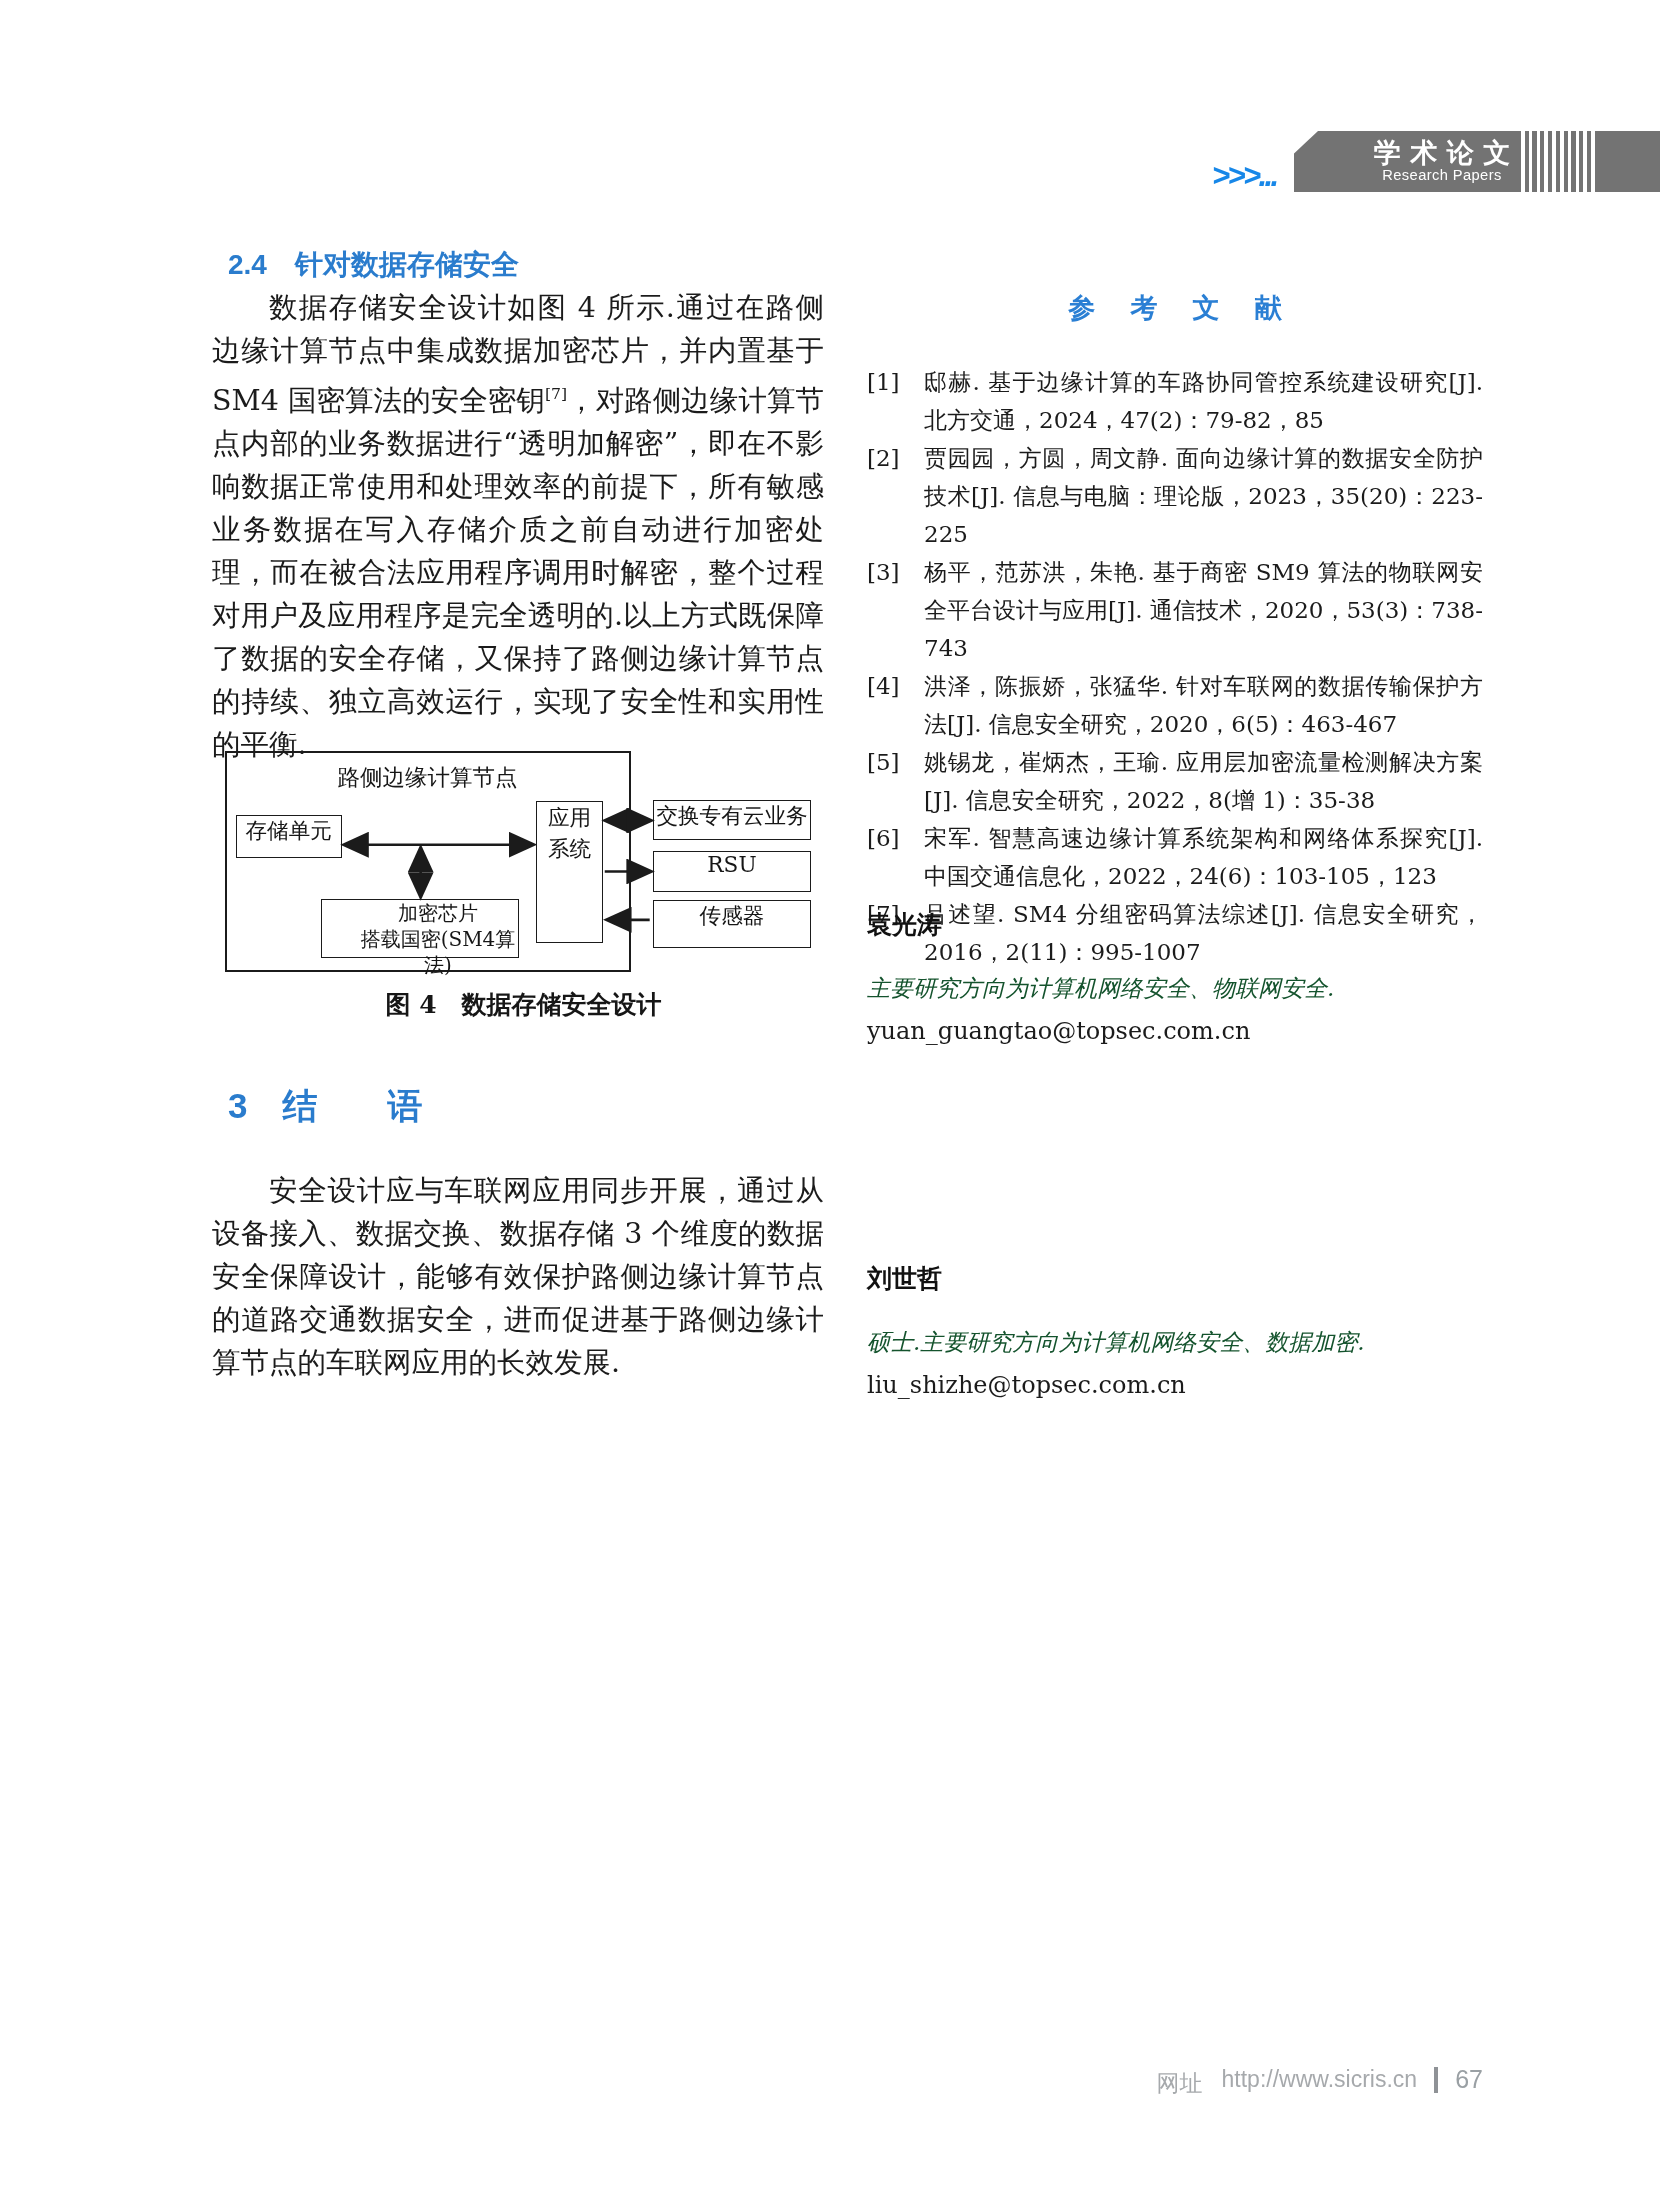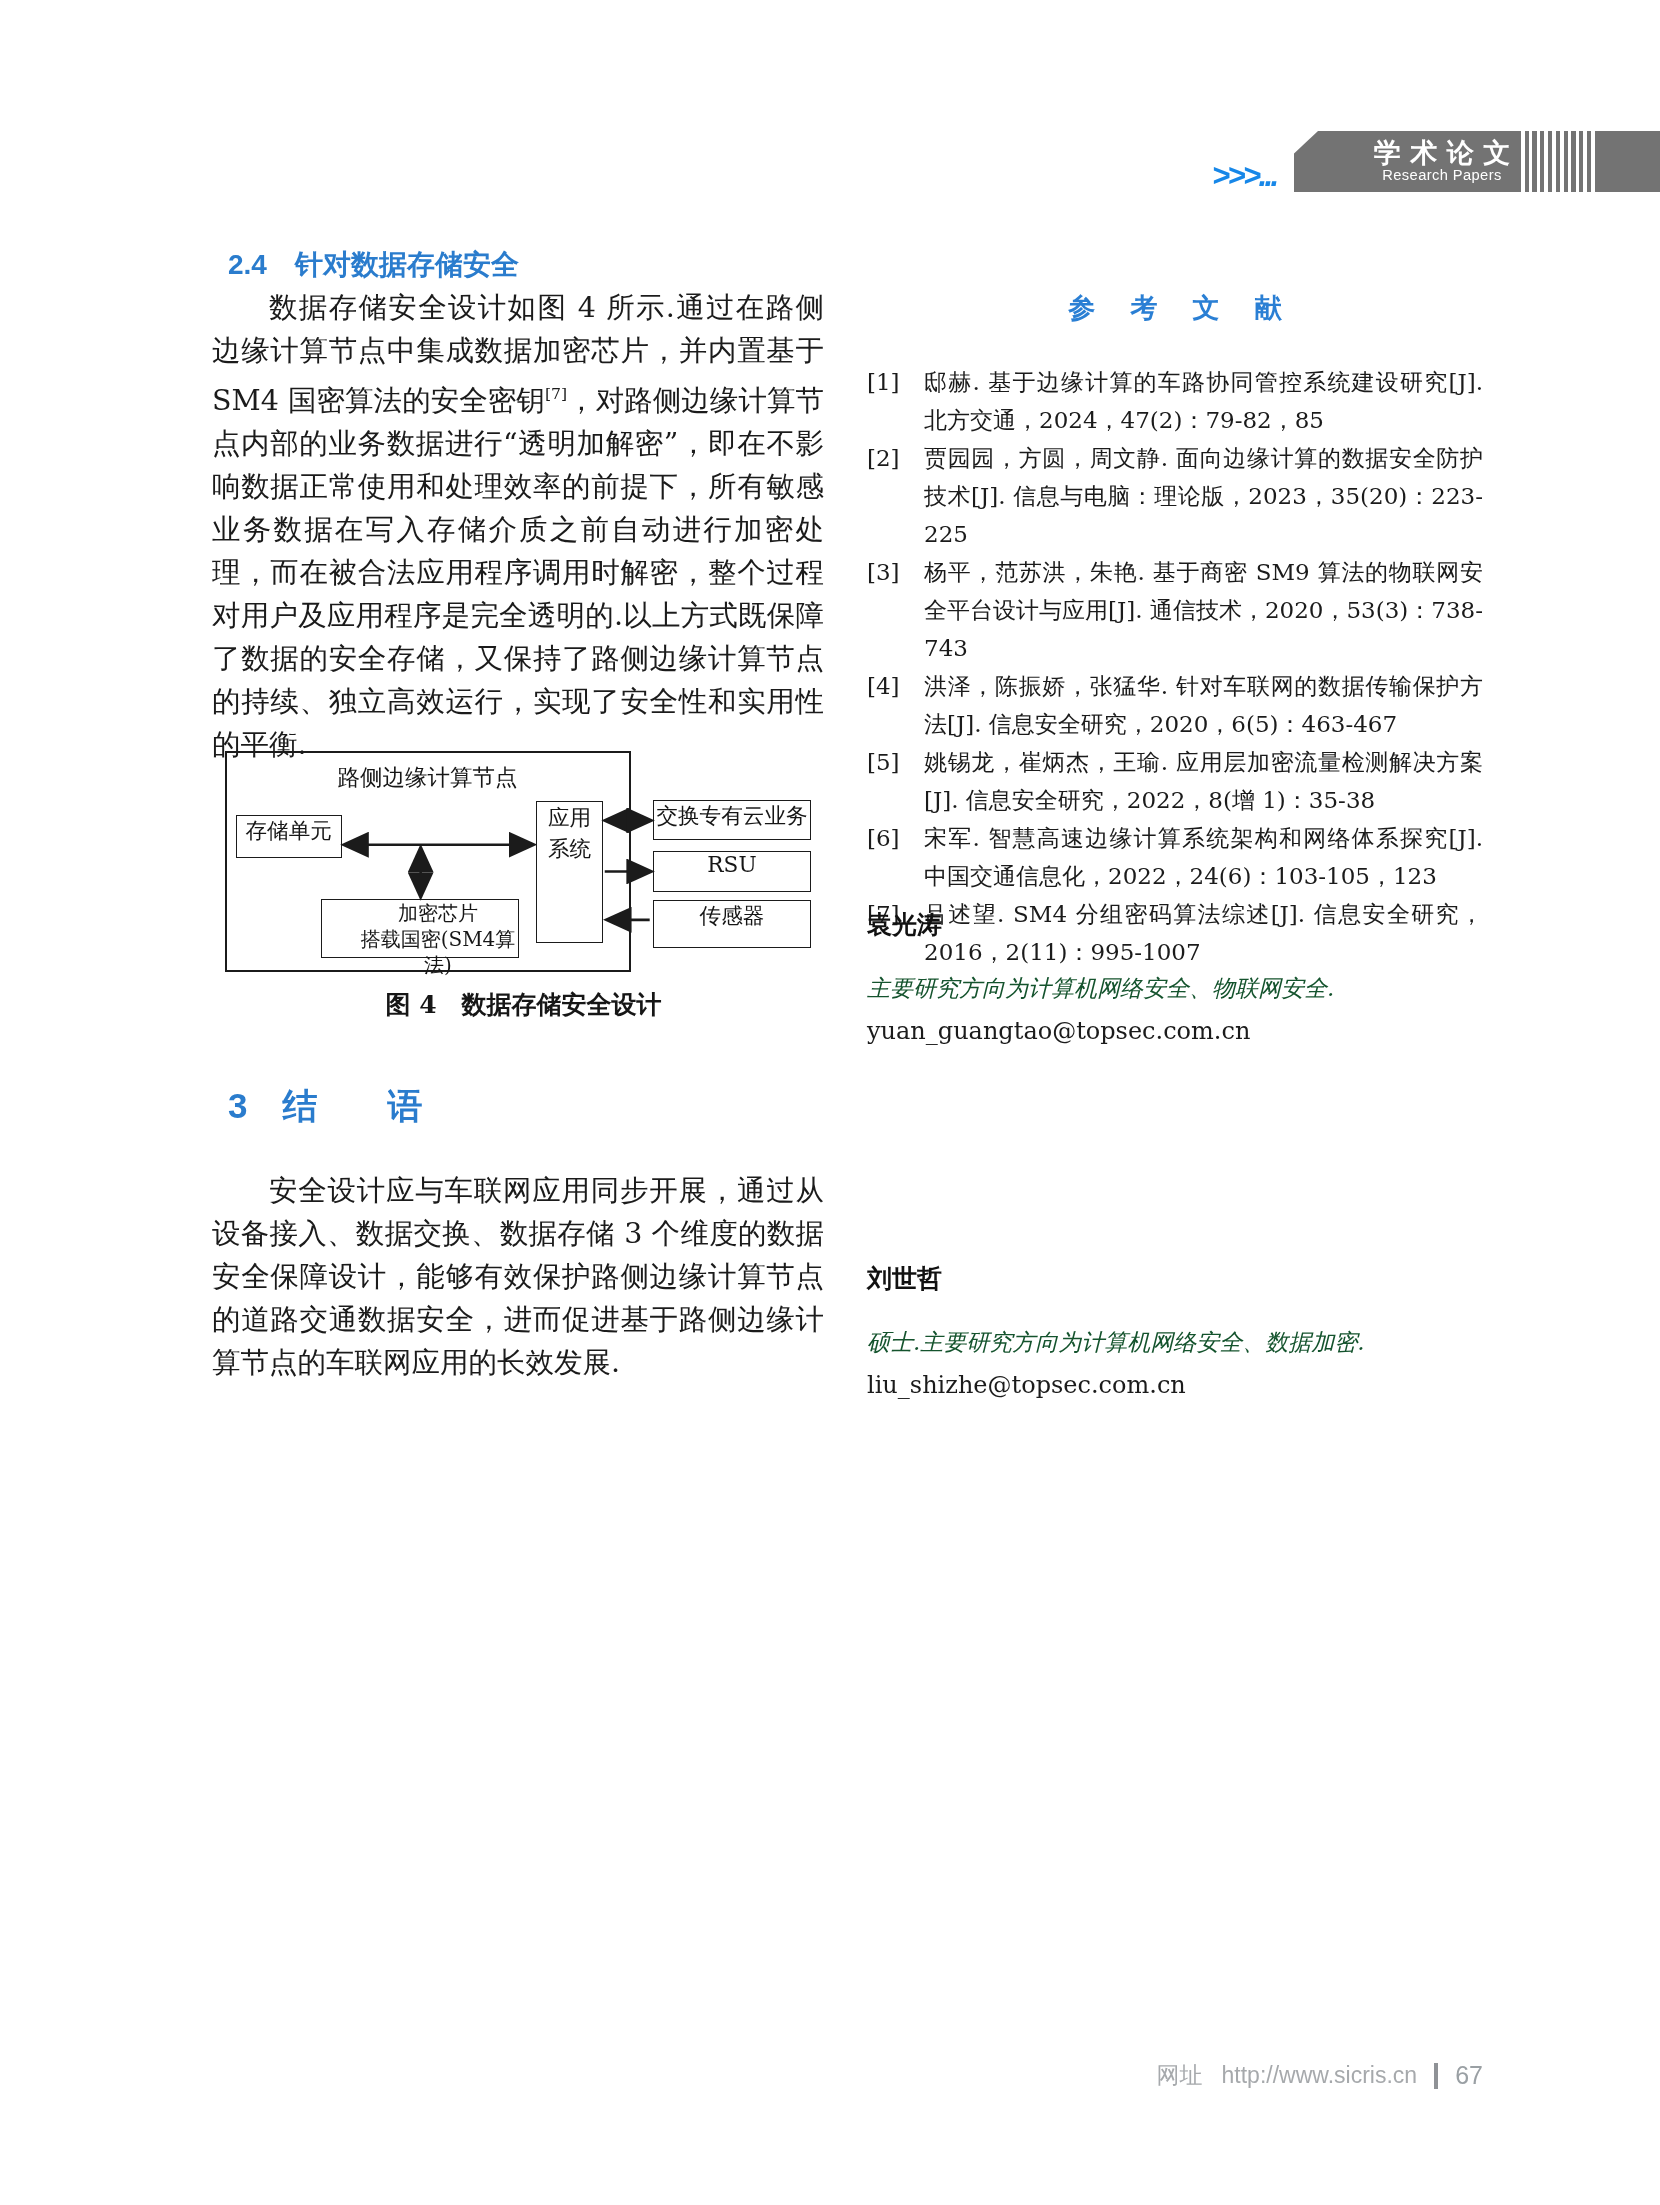--- a/index.html
+++ b/index.html
@@ -56,21 +56,21 @@
 
   .author{position:absolute;left:867px;width:616px;}
   .a1{top:908px;} .a2{top:1069px;} .a3{top:1262px;}
   .author-name{font-family:"Liberation Sans","DejaVu Sans",sans-serif;font-weight:bold;font-size:25px;color:#111;white-space:pre;}
   .author-bio{font-style:italic;font-size:23px;line-height:40px;margin-top:27px;text-align:justify;color:#14532d;}
   .author-email{font-size:24px;margin-top:8.6px;color:#1b1b1b;}
 
   
   .footer{position:absolute;left:867px;top:2060px;width:616px;display:flex;justify-content:flex-end;
       align-items:center;font-family:"Liberation Sans","DejaVu Sans",sans-serif;font-size:23px;color:#a6a9ac;}
-  .footer-label{margin-right:19px;}
+  .footer-label{margin-right:19px;margin-top:8px;}
   .footer-bar{width:3.5px;height:26px;background:#8f9296;margin:0 17.3px;}
   .footer-page{font-size:25px;color:#9aa0a4;}
 </style>
 </head>
 <body>
 
 <div class="page">
 
   <div class="hdr-marker">&gt;&gt;&gt;...</div>
   <div class="banner">

